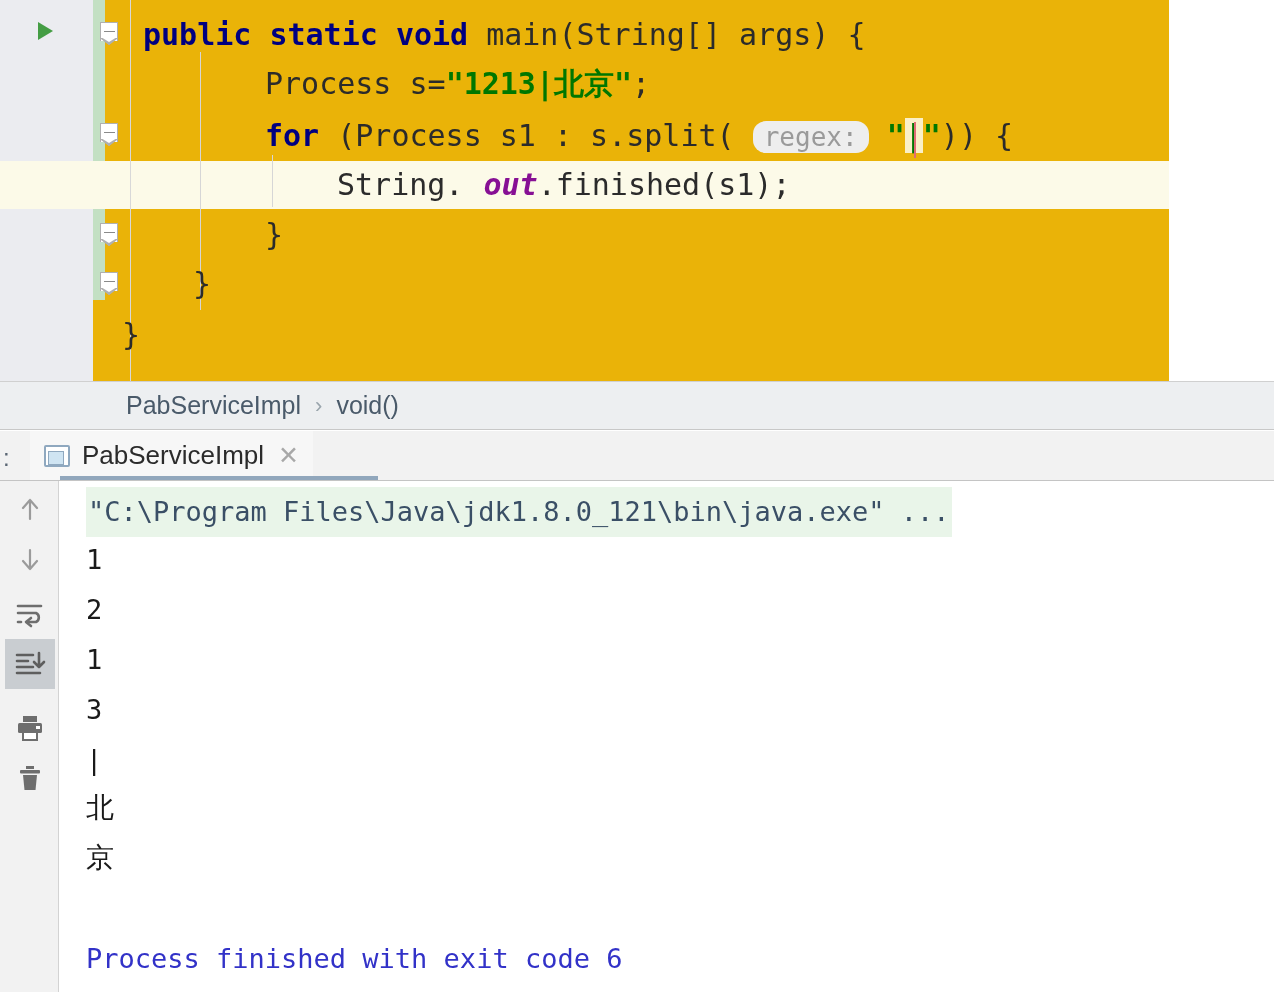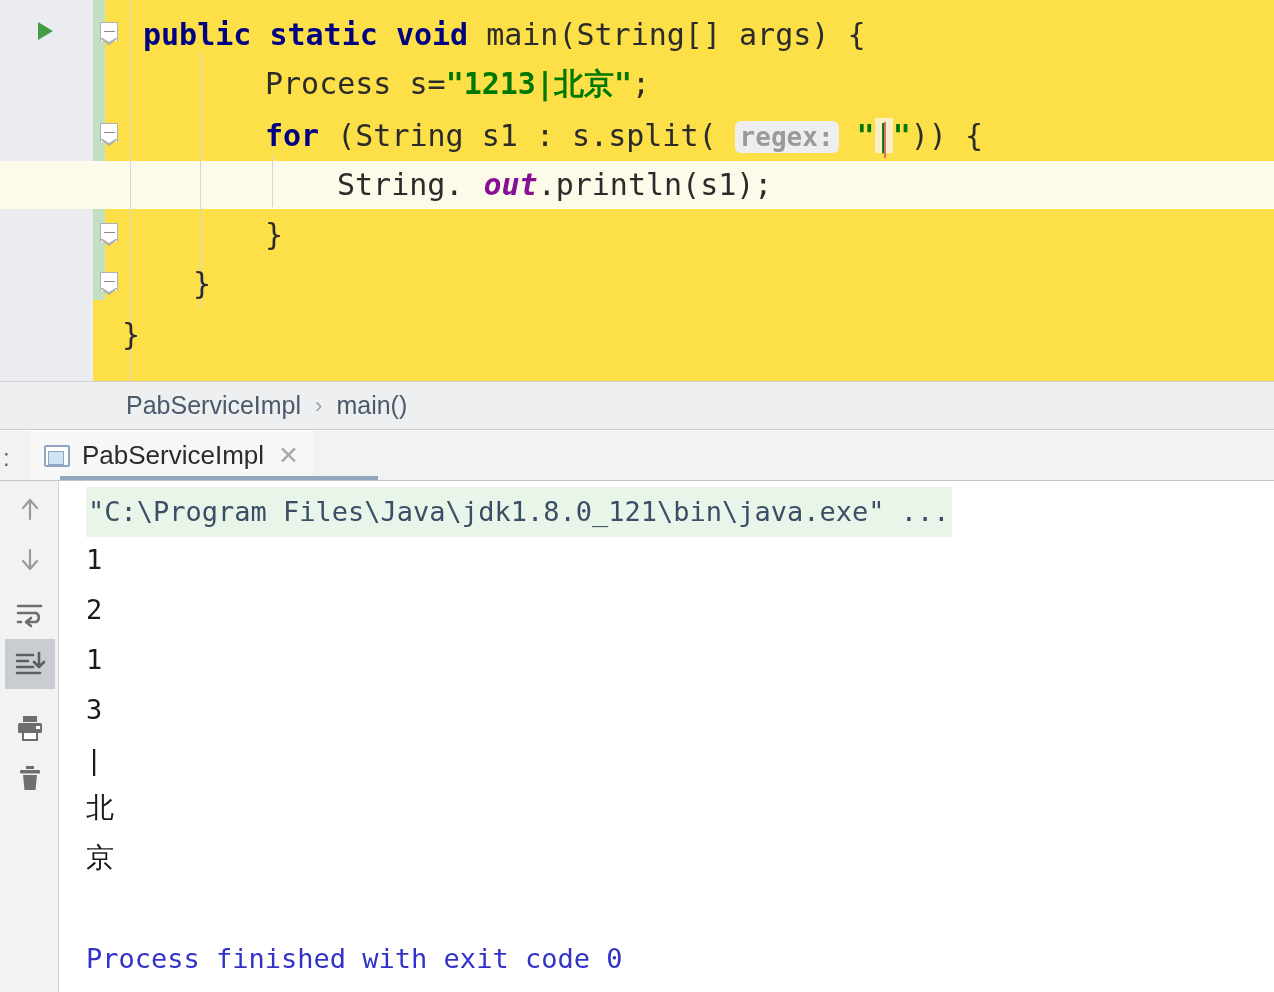--- a/index.html
+++ b/index.html
@@ -6,22 +6,22 @@
   html, body {
     width: 1274px; height: 992px;
     background: #ffffff;
     font-family: "Liberation Sans", sans-serif;
     overflow: hidden;
   }
 
   
   .editor {
     position: absolute; left: 0; top: 0;
-    width: 1274px; height: 381px;
-    background: #fde047;
+    width: 1169px; height: 381px;
+    background: #eab308;
     overflow: hidden;
   }
   .gutter {
     position: absolute; left: 0; top: 0;
     width: 93px; height: 381px;
     background: #ebecf0;
   }
   .gutter-border {
     position: absolute; left: 130px; top: 0;
     width: 1px; height: 381px;
@@ -114,24 +114,23 @@
   .ln5 { top: 260px; }
   .ln6 { top: 311px; }
 
   .kw   { color: #000080; font-weight: bold; }
   .str  { color: #007700; font-weight: bold; }
   .fld  { color: #871094; font-style: italic; font-weight: bold; margin-left: 20px; }
   .plain{ color: #2b2b2b; }
   .hint {
     background: #eeeeee;
     color: #9a9a9a;
-    border-radius: 6px;
-    padding: 1px 5px;
+    border-radius: 13px;
+    padding: 1px 11px;
     font-size: 26px;
-    font-weight: bold;
   }
   .caret-sel {
     background: #faf0c8;
     position: relative;
   }
   .caret-bar {
     display: inline-block;
     position: absolute;
     left: 9px; top: 4px;
     width: 2px; height: 36px;
@@ -280,37 +279,37 @@
 
   <div class="indent-guide" style="left:200px; top:52px; height:258px;"></div>
   <div class="indent-guide" style="left:272px; top:155px; height:52px;"></div>
 
   <div class="code">
 
     <div class="code-line ln0"><span class="kw">public</span><span class="plain"> </span><span class="kw">static</span><span class="plain"> </span><span class="kw">void</span><span class="plain"> main(String[] args) {</span></div>
 
     <div class="code-line ln1" style="left:265px;"><span class="plain">Process s=</span><span class="str">"1213|北京"</span><span class="plain">;</span></div>
 
-    <div class="code-line ln2" style="left:265px;"><span class="kw">for</span><span class="plain"> (String s1 : s.split( </span><span class="hint">regex:</span><span class="plain"> </span><span class="str">"</span><span class="str caret-sel"><span class="caret-bar"></span><span>|</span></span><span class="str">"</span><span class="plain">)) {</span></div>
-
-    <div class="code-line ln3" style="left:337px;"><span class="plain">String.</span><span class="fld">out</span><span class="plain">.println(s1);</span></div>
+    <div class="code-line ln2" style="left:265px;"><span class="kw">for</span><span class="plain"> (Process s1 : s.split( </span><span class="hint">regex:</span><span class="plain"> </span><span class="str">"</span><span class="str caret-sel"><span class="caret-bar"></span><span>|</span></span><span class="str">"</span><span class="plain">)) {</span></div>
+
+    <div class="code-line ln3" style="left:337px;"><span class="plain">String.</span><span class="fld">out</span><span class="plain">.finished(s1);</span></div>
 
     <div class="code-line ln4" style="left:265px;"><span class="plain">}</span></div>
 
     <div class="code-line ln5" style="left:193px;"><span class="plain">}</span></div>
 
     <div class="code-line ln6" style="left:122px;"><span class="plain">}</span></div>
 
   </div>
 </div>
 
 <div class="breadcrumb">
   <span>PabServiceImpl</span>
   <span class="bc-sep">›</span>
-  <span>main()</span>
+  <span>void()</span>
 </div>
 
 <div class="tabbar">
   <span class="tabbar-dots">:</span>
   <div class="tab">
     <span class="console-icon"></span>
     <span class="tab-label">PabServiceImpl</span>
     <span class="tab-close">✕</span>
   </div>
   <div class="tab-underline"></div>
@@ -369,15 +368,15 @@
   <div class="console-out">
     
     <div class="cmdline">"C:\Program Files\Java\jdk1.8.0_121\bin\java.exe" ...</div>
     <div class="outline o1">1</div>
     <div class="outline o2">2</div>
     <div class="outline o3">1</div>
     <div class="outline o4">3</div>
     <div class="outline o5">|</div>
     <div class="outline o6">北</div>
     <div class="outline o7">京</div>
-    <div class="finished">Process finished with exit code 0</div>
+    <div class="finished">Process finished with exit code 6</div>
   </div>
 </div>
 
 </body></html>

